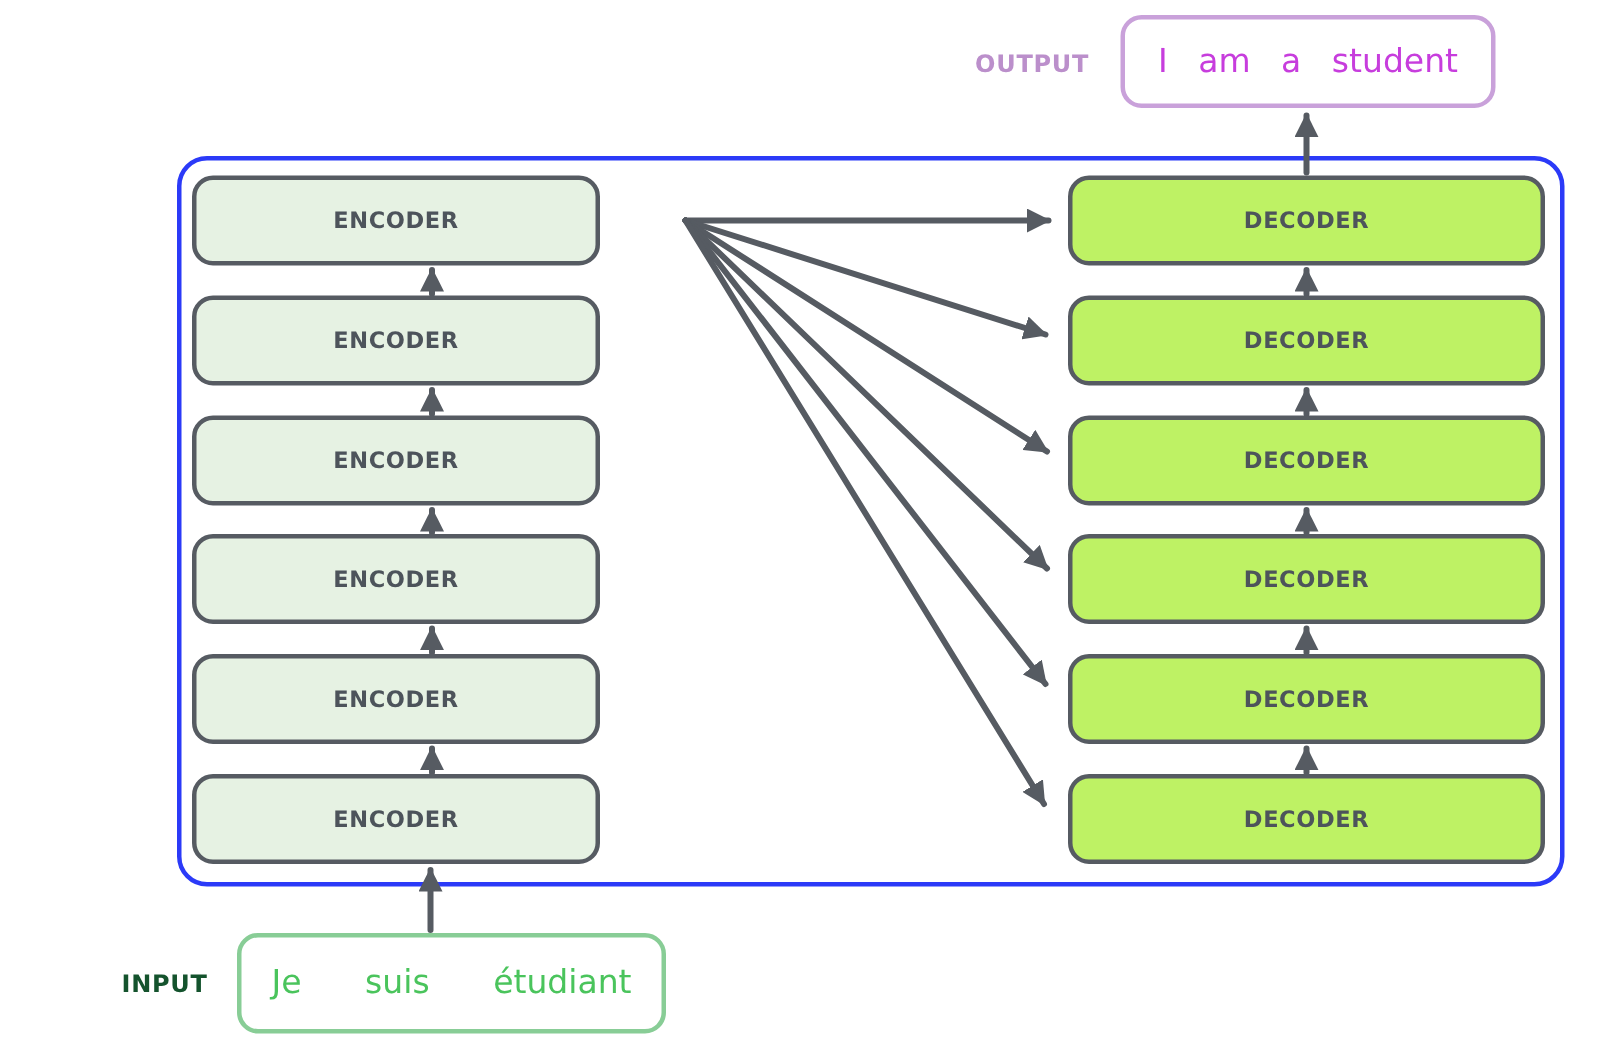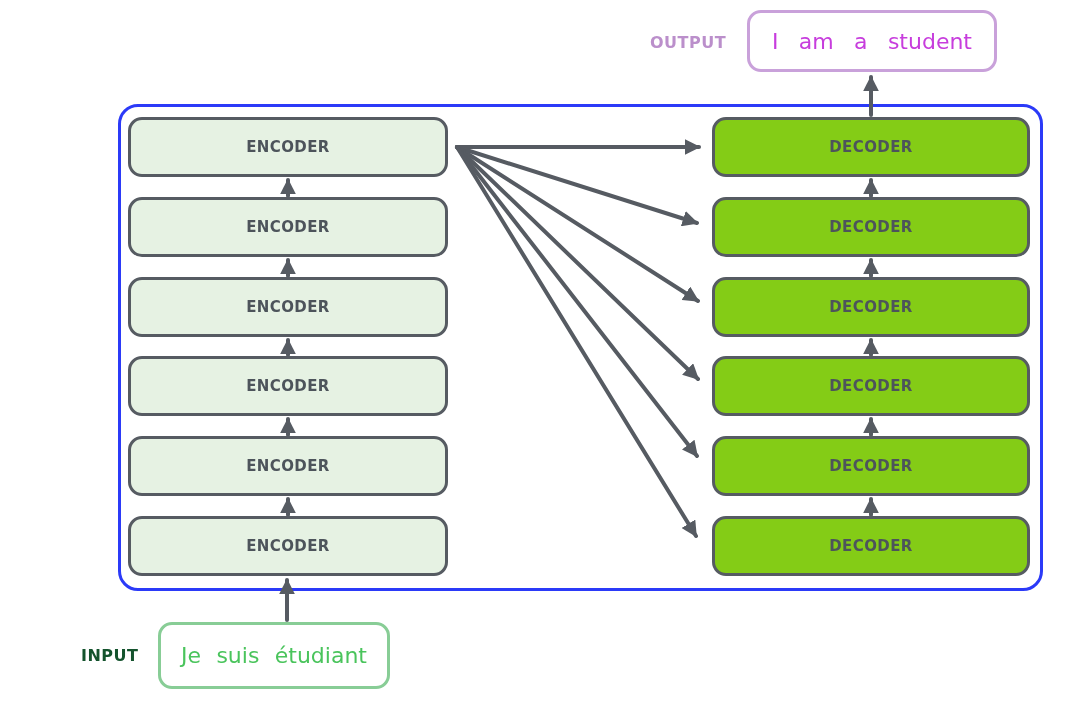--- a/index.html
+++ b/index.html
@@ -35,42 +35,42 @@
     border-radius: 14px;
     box-sizing: border-box;
     display: flex;
     align-items: center;
     justify-content: center;
     font-size: 15px;
     font-weight: 600;
     letter-spacing: 0.4px;
     color: #4d545b;
   }
-  .encoder { left: 88px; width: 320px; }
-  .decoder { left: 672px; width: 318px; background: #84cc16; }
+  .encoder { left: 88px; width: 272px; }
+  .decoder { left: 672px; width: 318px; background: #bef264; }
   .io-box {
     position: absolute;
     box-sizing: border-box;
     border-radius: 14px;
     display: flex;
     align-items: center;
     justify-content: space-between;
     font-size: 22px;
     background: #ffffff;
   }
   .output-box {
     left: 707px; top: 10px;
     width: 250px; height: 62px;
     border: 3px solid #c9a1da;
     color: #c73ddd;
     padding: 0 22px;
   }
   .input-box {
     left: 118px; top: 622px;
-    width: 232px; height: 67px;
+    width: 286px; height: 67px;
     border: 3px solid #88cd96;
     color: #4ac45c;
     padding: 0 20px;
   }
   .io-label {
     position: absolute;
     font-size: 16px;
     font-weight: 600;
     letter-spacing: 0.5px;
   }

